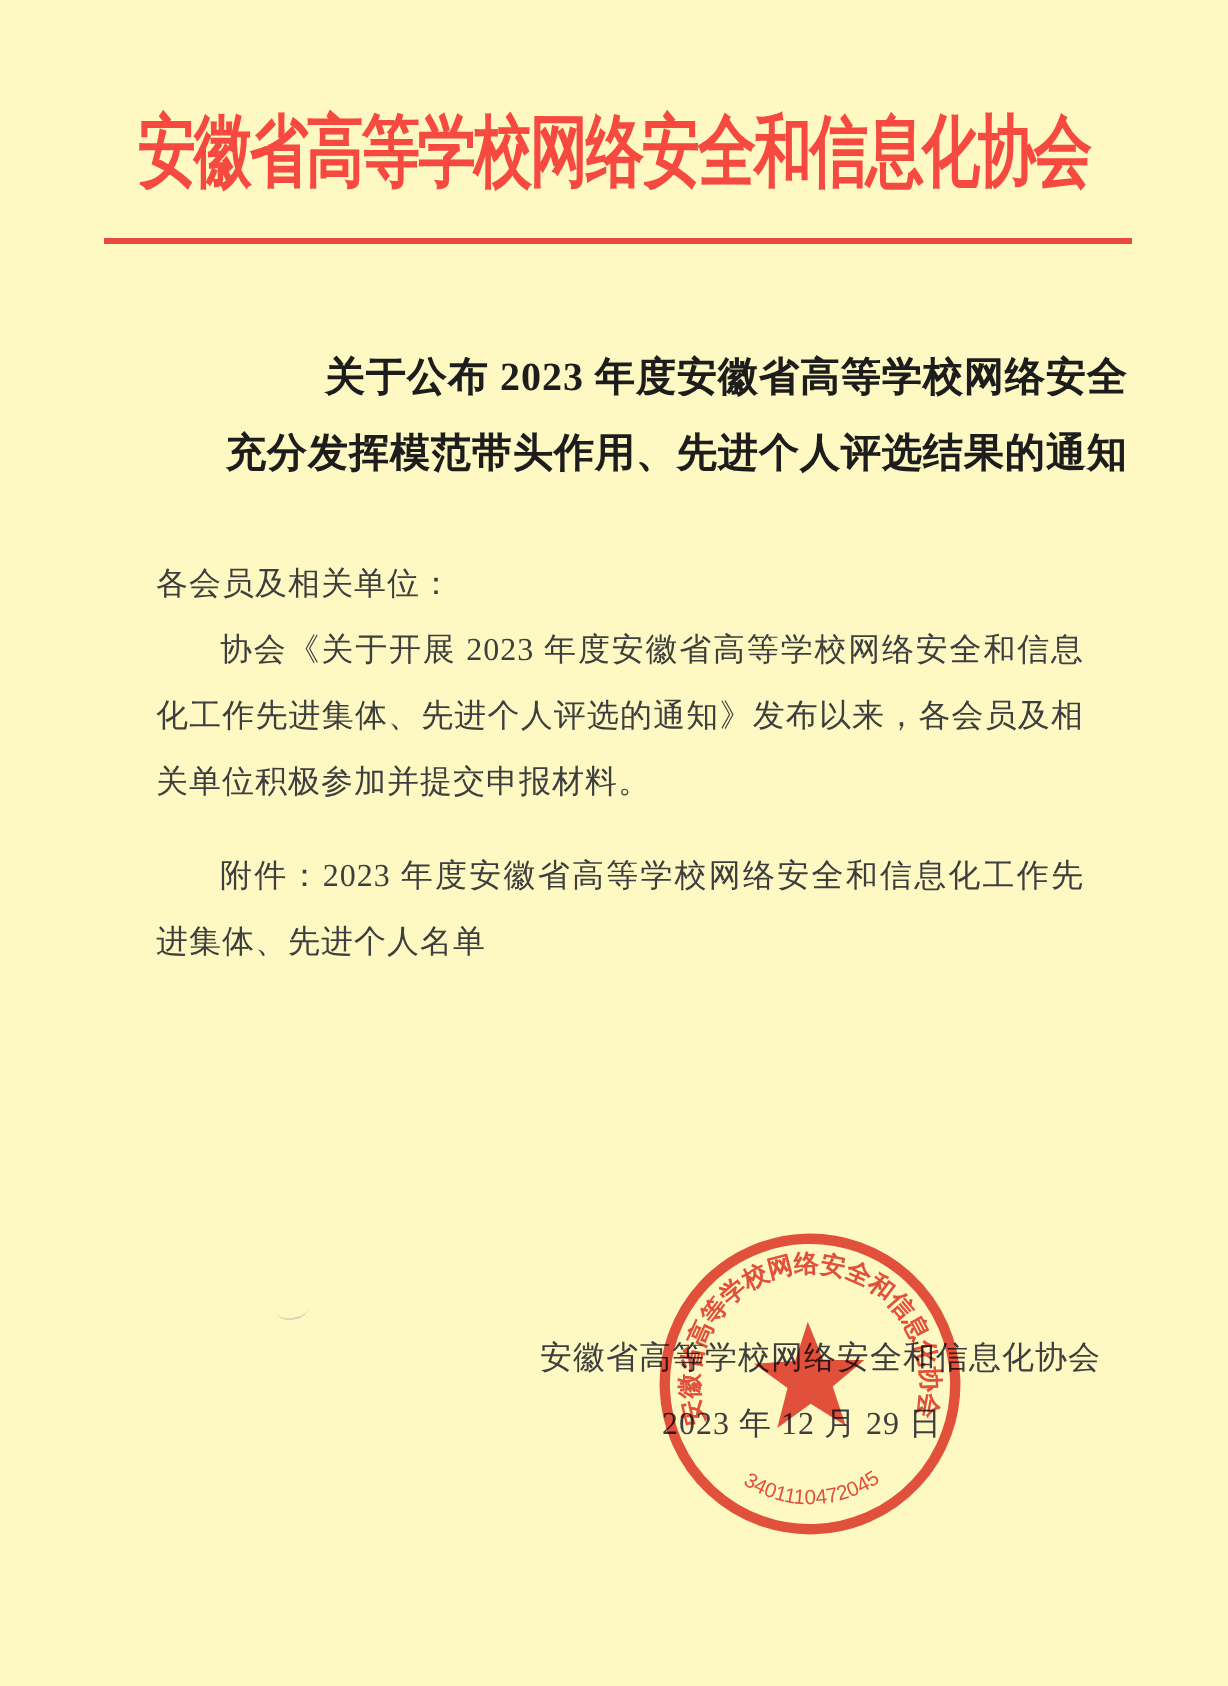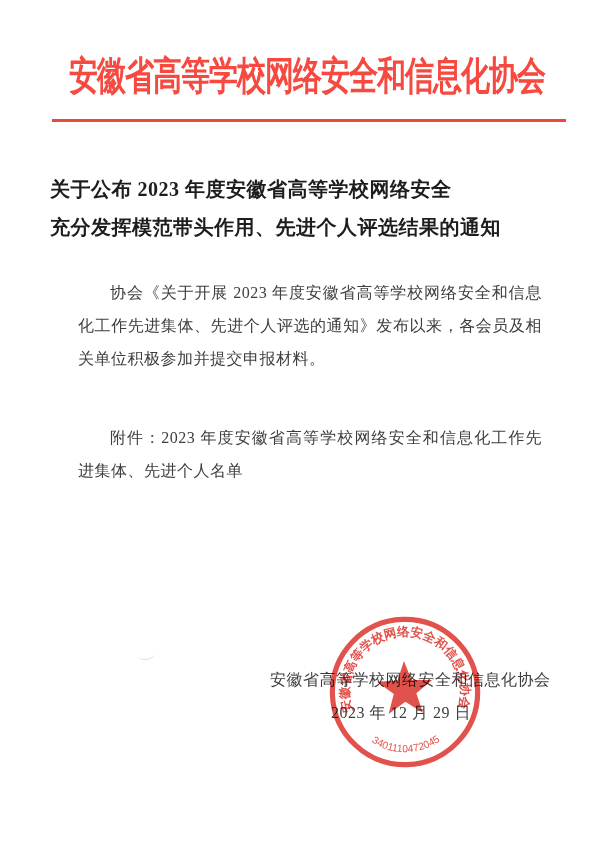--- a/index.html
+++ b/index.html
@@ -1,21 +1,21 @@
 <!DOCTYPE html>
 <html><head>
 <meta charset="utf-8">
 <style>
   html, body { margin: 0; padding: 0; background: #888; }
   .page {
     position: relative;
     width: 614px;
     height: 843px;
     margin: 0 auto;
-    background: #ffffff;
+    background: #fef9c3;
     overflow: hidden;
     font-family: "Liberation Serif", "DejaVu Serif", serif;
   }
   
   .letterhead {
     position: absolute;
     top: 50px; left: 0;
     width: 100%;
     text-align: center;
     font-size: 29px;
@@ -30,41 +30,41 @@
     position: absolute;
     top: 119px; left: 52px;
     width: 514px; height: 3px;
     background: #e84a3f;
   }
   
   .doc-title {
     position: absolute;
     top: 170px; left: 50px;
     width: 514px;
-    text-align: left;
+    text-align: right;
     font-size: 20px;
     font-weight: bold;
     color: #1d1d1d;
     line-height: 38px;
     letter-spacing: 0.5px;
   }
   
   .body-text {
     position: absolute;
     top: 276px; left: 78px;
     width: 464px;
     font-size: 16px;
     line-height: 33px;
     color: #3e3e3e;
     text-align: justify;
     letter-spacing: 0.5px;
   }
   .body-text p { margin: 0; }
   .body-text p.indent { text-indent: 2em; }
-  .body-text p.attachment { margin-top: 46px; }
+  .body-text p.attachment { margin-top: 14px; }
   
   .signature {
     position: absolute;
     top: 663px; left: 270px;
     width: 262px;
     text-align: center;
     font-size: 16px;
     line-height: 33px;
     color: #3e3e3e;
     letter-spacing: 0.5px;
@@ -97,20 +97,21 @@
 
   <div class="letterhead">安徽省高等学校网络安全和信息化协会</div>
   <div class="red-rule"></div>
 
   <div class="doc-title">
     <div>关于公布 2023 年度安徽省高等学校网络安全</div>
     <div>充分发挥模范带头作用、先进个人评选结果的通知</div>
   </div>
 
   <div class="body-text">
+    <p>各会员及相关单位：</p>
     <p class="indent">协会《关于开展 2023 年度安徽省高等学校网络安全和信息化工作先进集体、先进个人评选的通知》发布以来，各会员及相关单位积极参加并提交申报材料。</p>
     <p class="indent attachment">附件：2023 年度安徽省高等学校网络安全和信息化工作先进集体、先进个人名单</p>
   </div>
 
   <div class="signature">
     <div>安徽省高等学校网络安全和信息化协会</div>
     <div>2023 年 12 月 29 日</div>
   </div>
 
   <div class="pencil-mark"></div>

